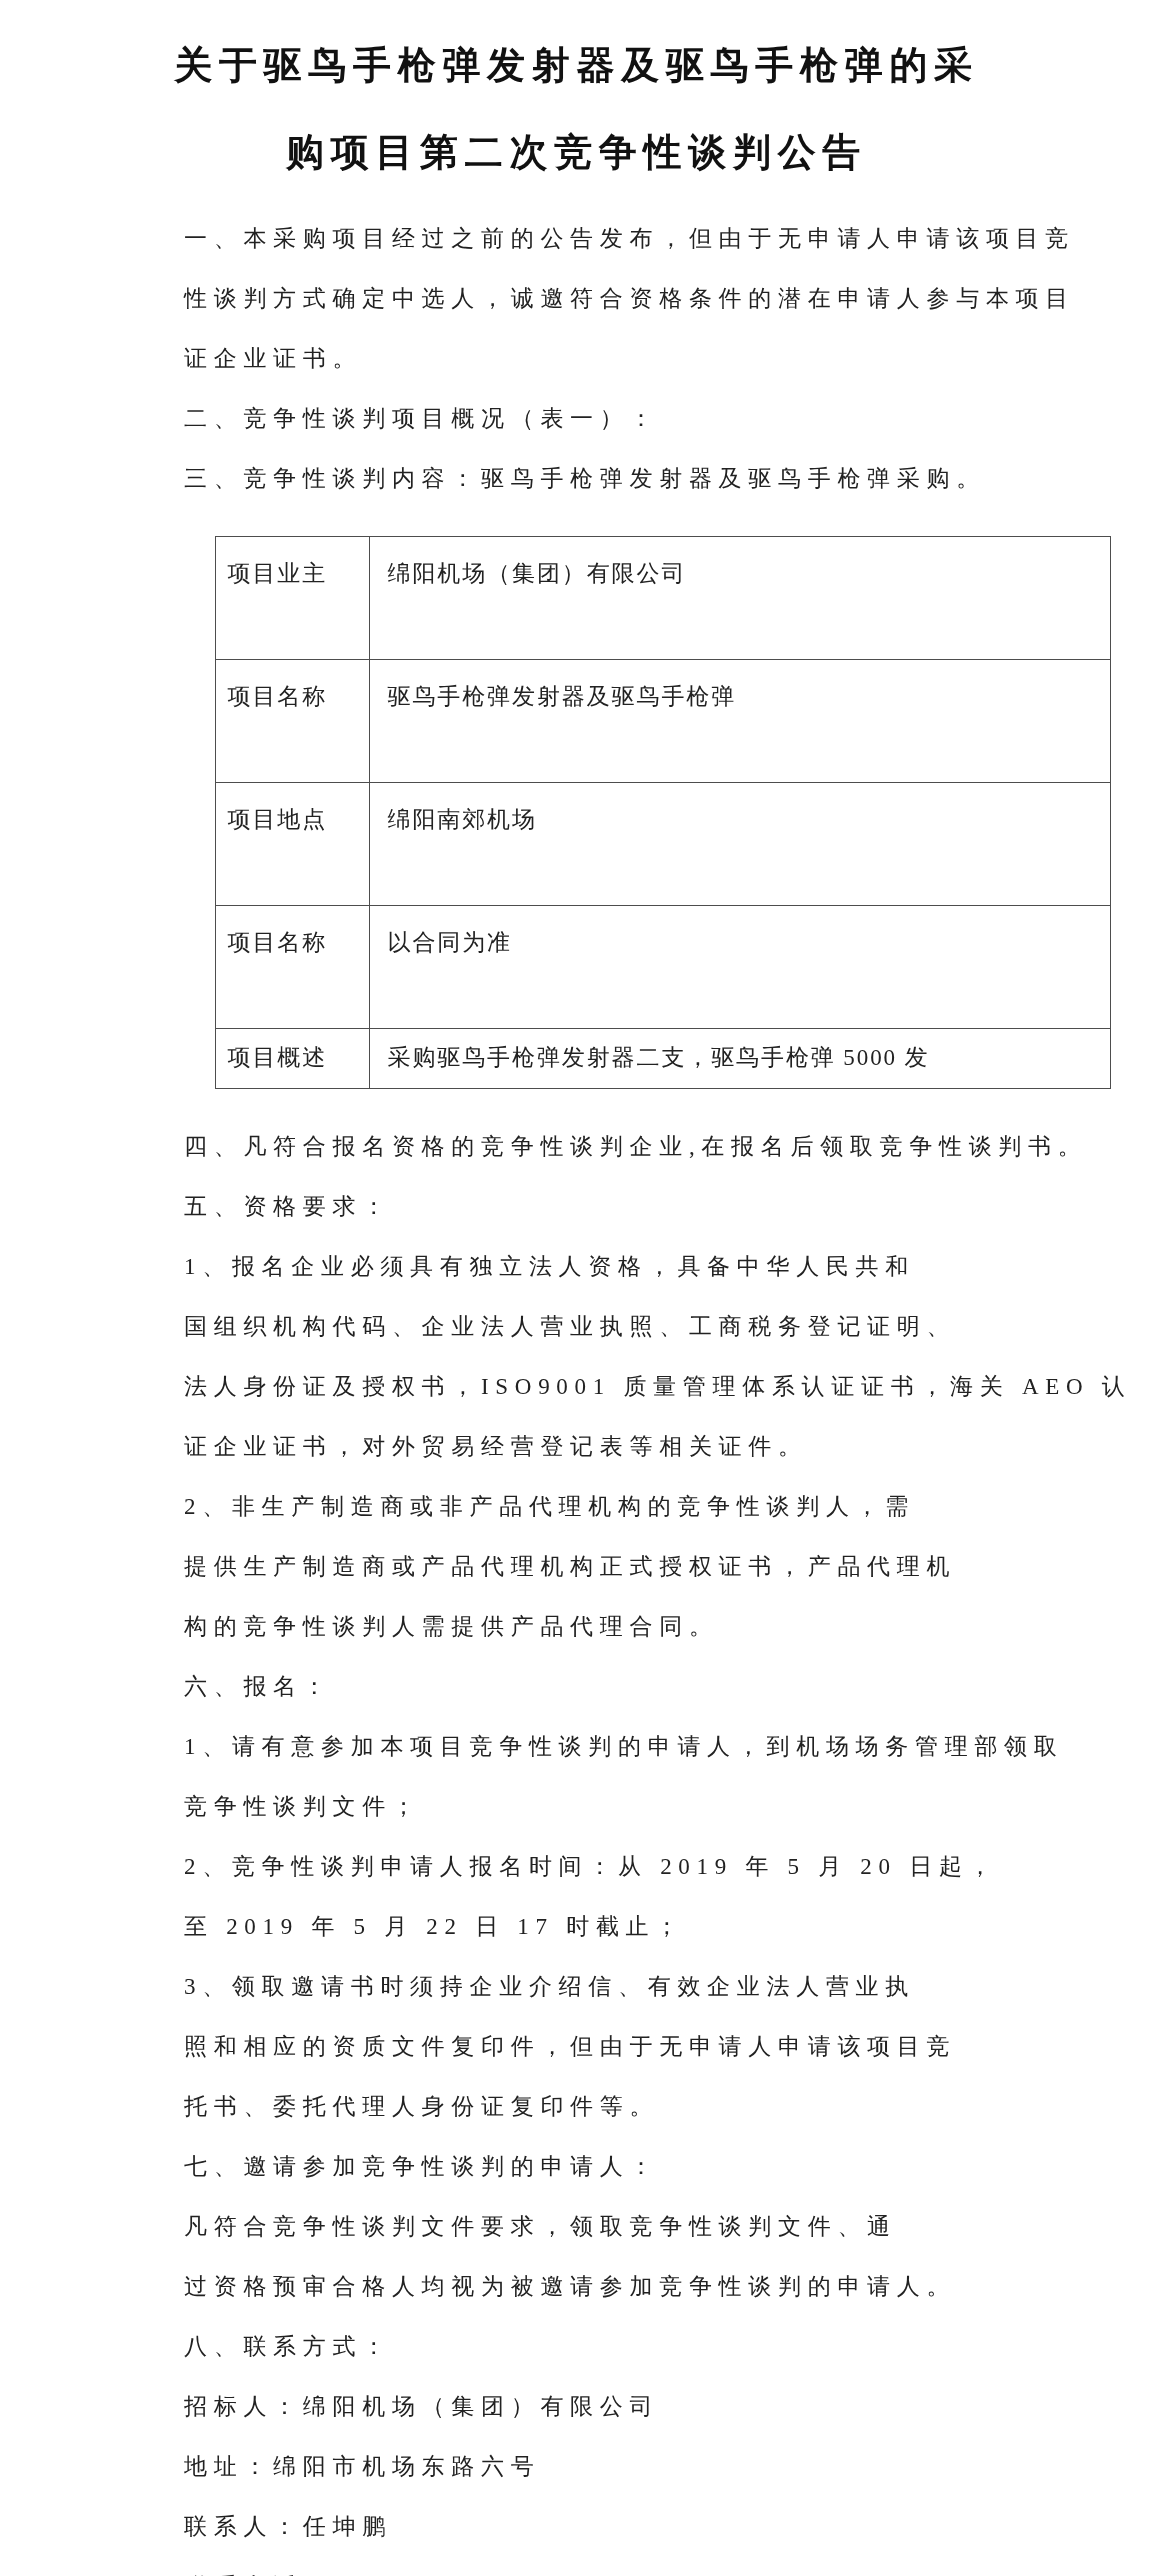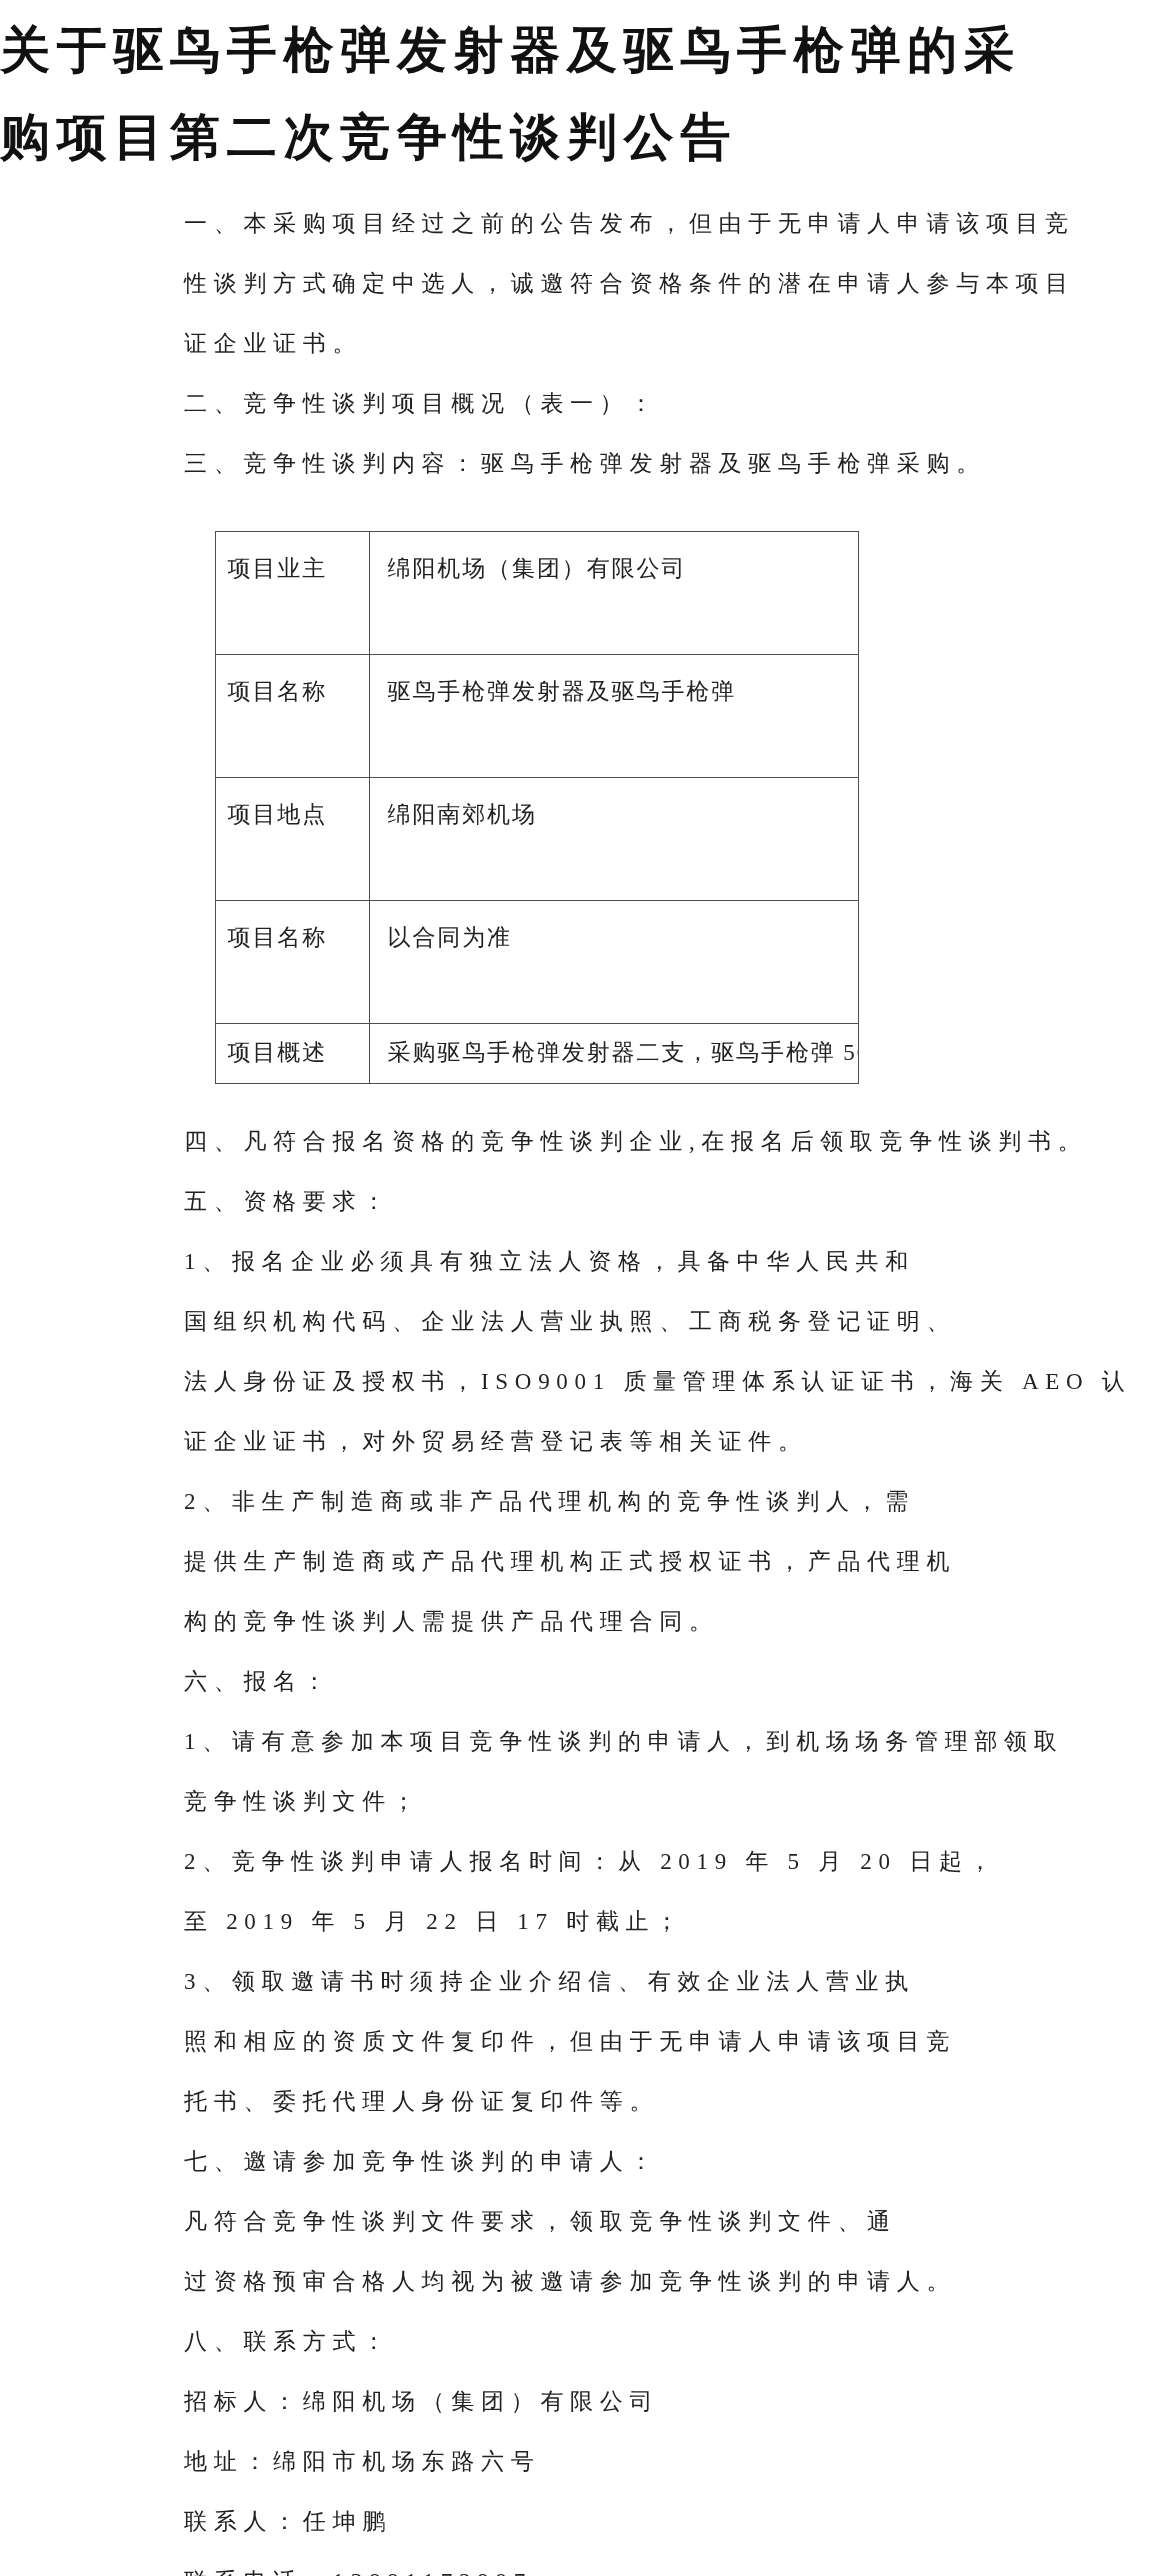--- a/index.html
+++ b/index.html
@@ -8,23 +8,23 @@
     width: 1153px;
     height: 2576px;
     margin: 0;
     background: #ffffff;
     overflow: hidden;
     font-family: "Liberation Serif", "DejaVu Serif", serif;
     color: #1c1c1c;
   }
   .doc-title {
     margin: 0;
-    padding-top: 7px;
-    text-align: left;
-    font-size: 50px;
+    padding-top: 22px;
+    text-align: center;
+    font-size: 38px;
     font-weight: bold;
     color: #111111;
   }
   .title-line {
     display: block;
     height: 87px;
     line-height: 87px;
     letter-spacing: 6.7px;
     white-space: nowrap;
   }
@@ -33,22 +33,22 @@
     height: 60px;
     line-height: 60px;
     padding-left: 171px;
     font-size: 23px;
     letter-spacing: 6.7px;
     white-space: nowrap;
     color: #222222;
   }
   .overview-table {
     border-collapse: collapse;
-    margin: 14px 0 0 215px;
-    width: 644px;
+    margin: 4px 0 0 215px;
+    width: 896px;
     table-layout: fixed;
     border: 1.9px solid #8c8c8c;
   }
   .overview-table td, .overview-table th {
     border: 1px solid #4d4d4d;
     vertical-align: top;
     font-size: 23px;
     font-weight: normal;
     letter-spacing: 1.9px;
     text-align: left;

